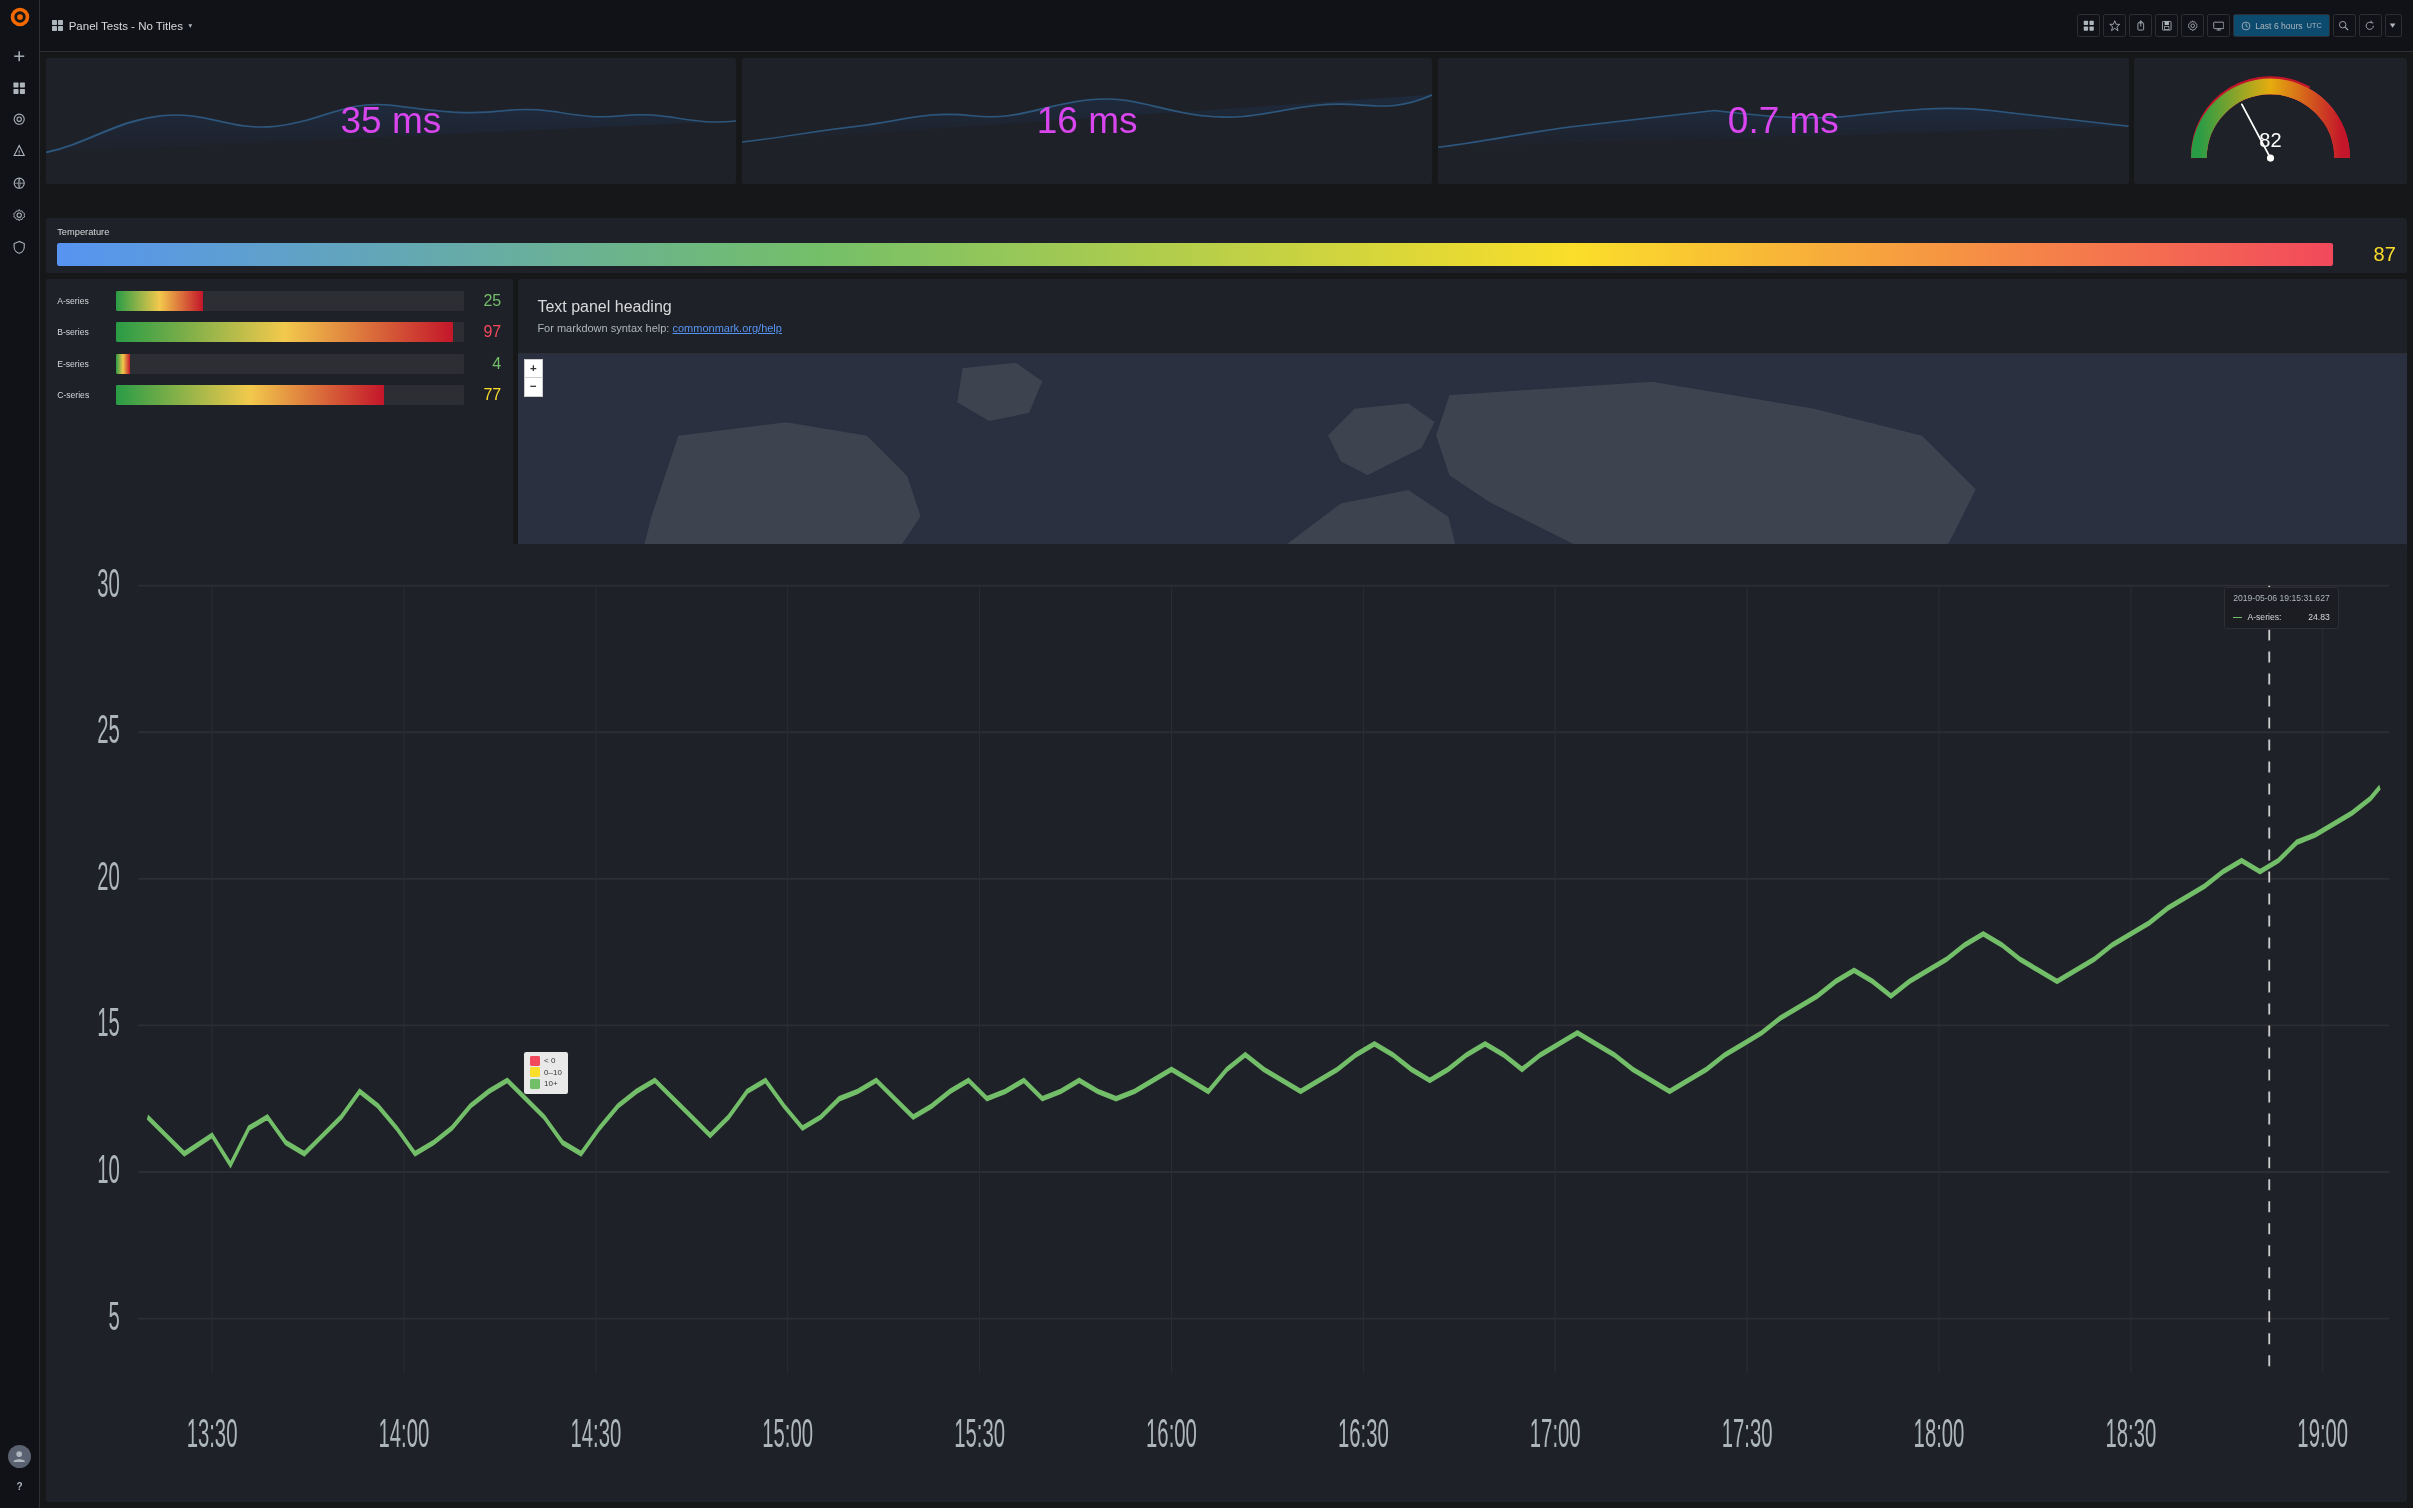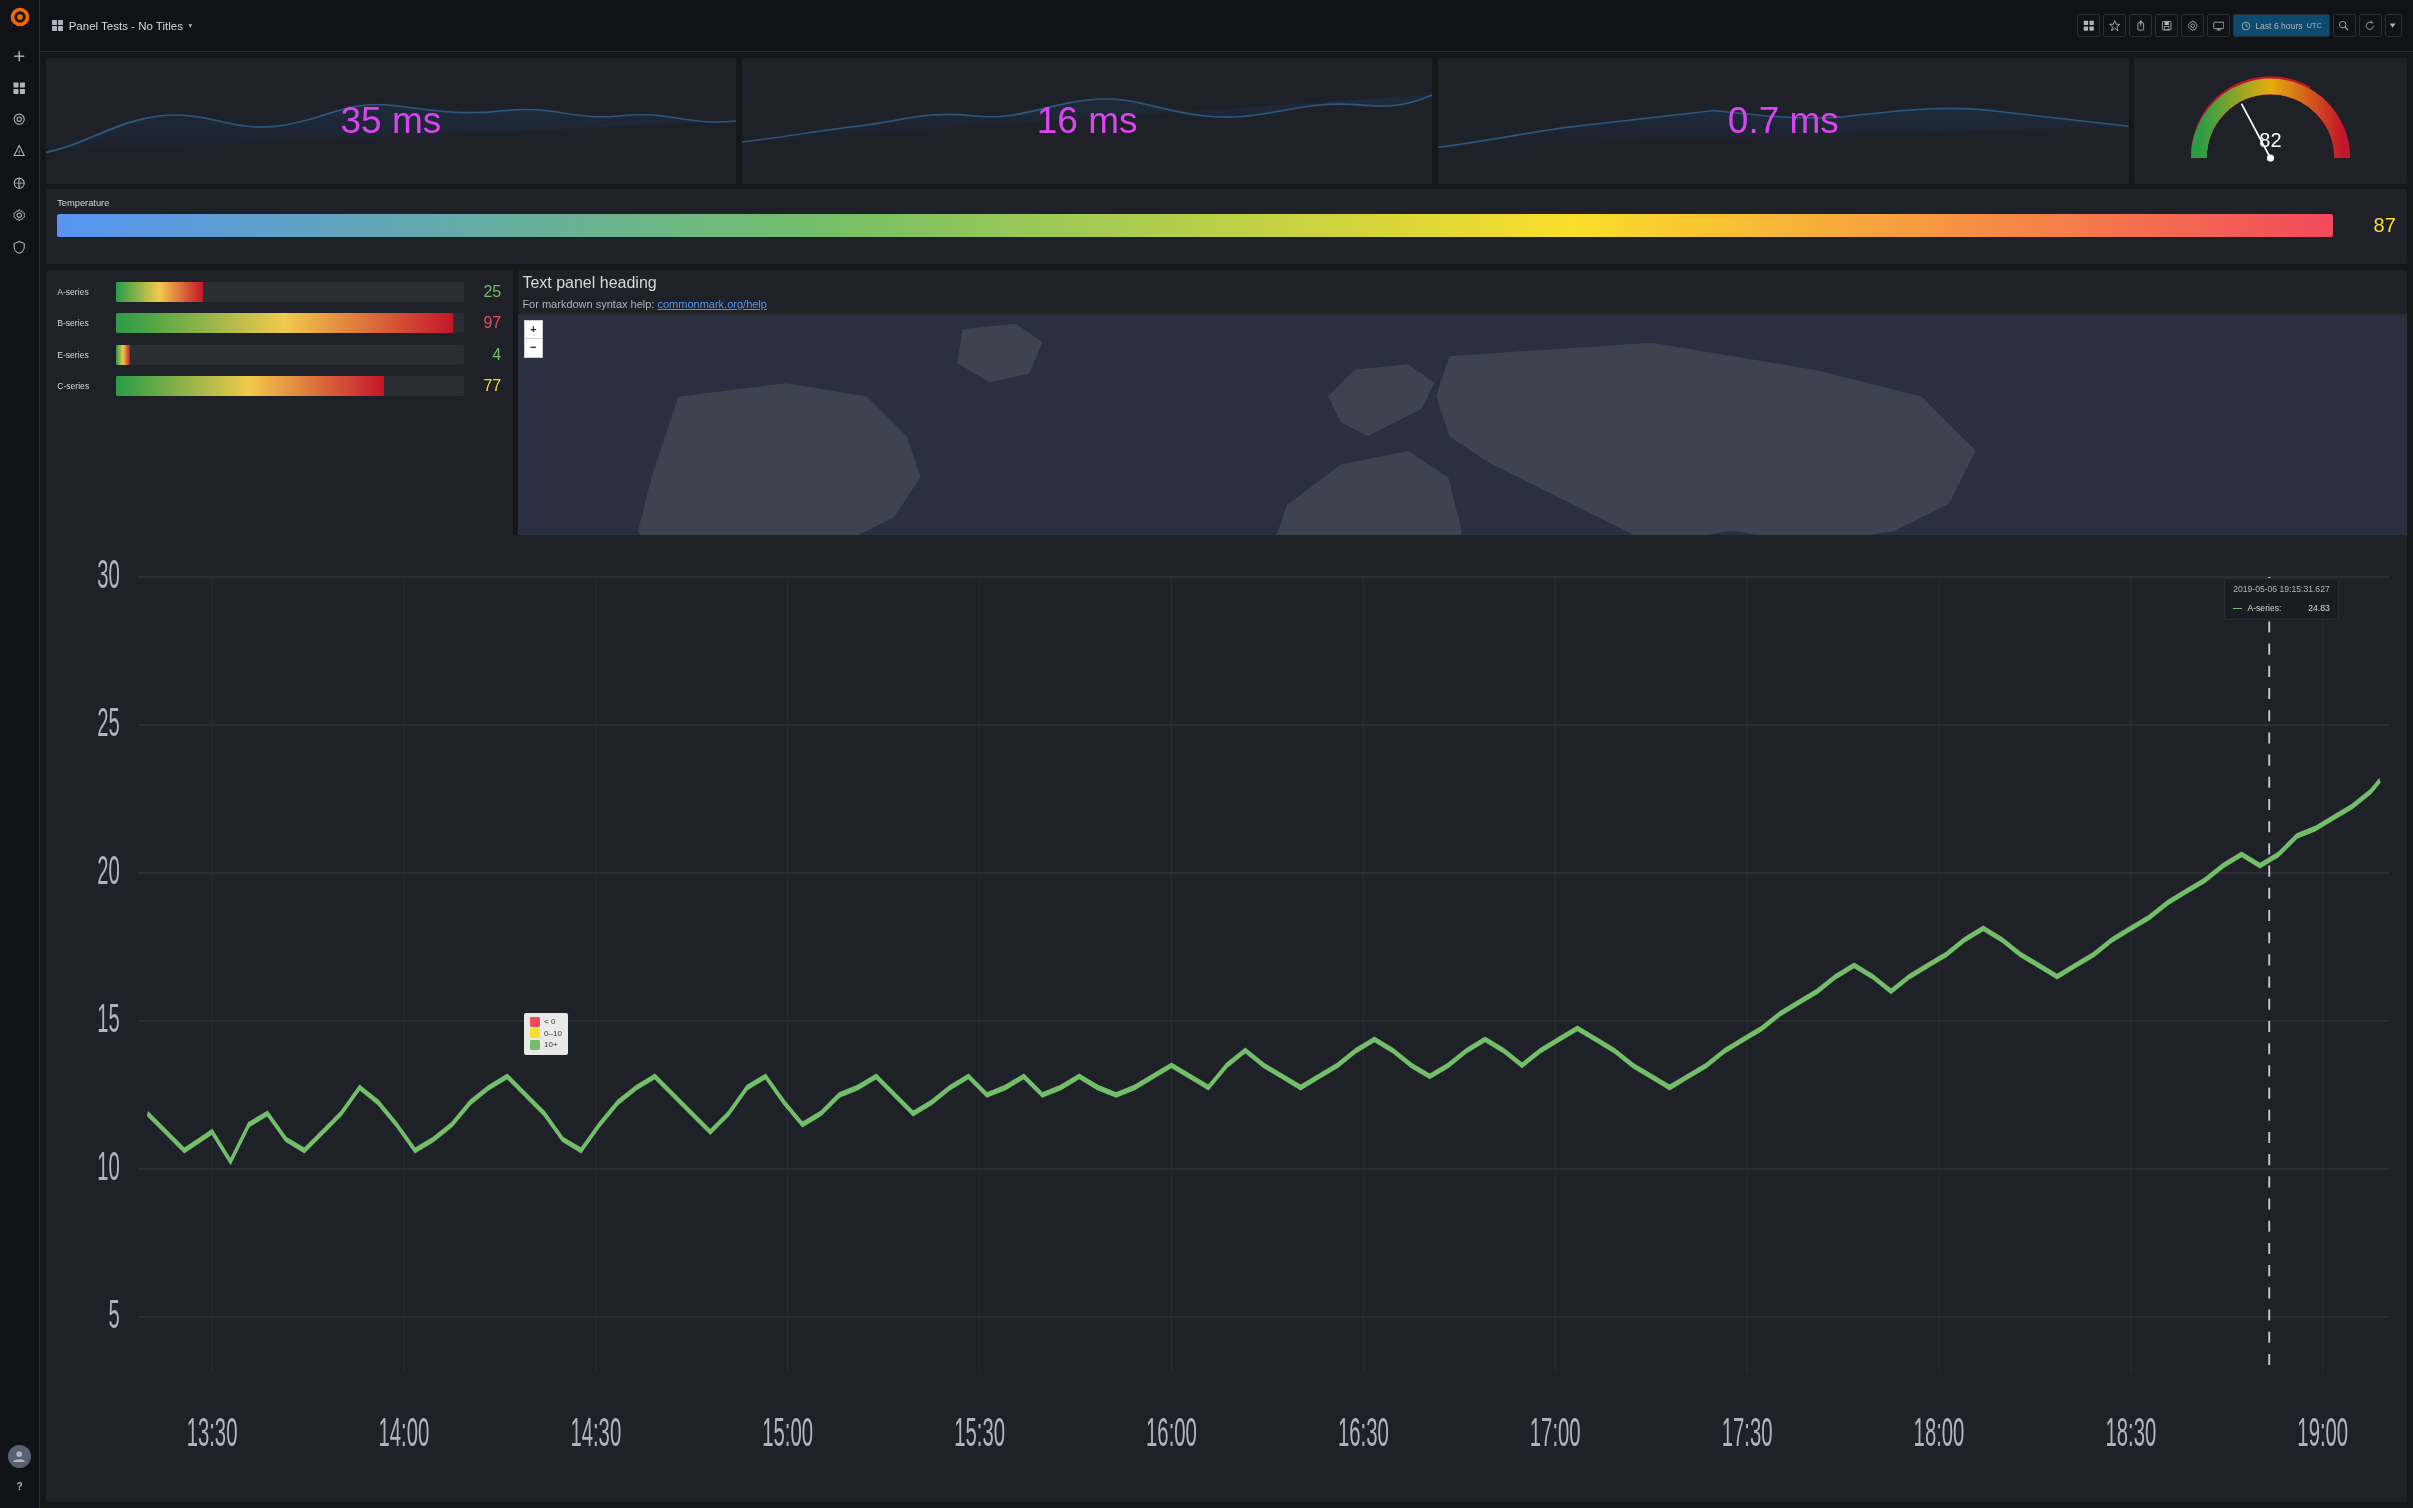--- a/index.html
+++ b/index.html
@@ -192,21 +192,22 @@
       display: flex;
       align-items: center;
       justify-content: center;
     }
 
     
     .row2 {
       background: #1f2128;
       border-radius: 2.2px;
       padding: 8.6px 11.5px;
-      height: 75px;
+      height: 55px;
+      margin-top: 29px;
     }
     .temp-label {
       font-size: 9.3px;
       color: #d8d9da;
       margin-bottom: 5.7px;
     }
     .temp-bar-container {
       display: flex;
       align-items: center;
       gap: 20px;
@@ -272,21 +273,21 @@
     }
 
     .right-panel {
       background: #1f2128;
       border-radius: 2.2px;
       display: flex;
       flex-direction: column;
     }
 
     .text-panel {
-      padding: 4px;
+      padding: 19px;
       border-bottom: 0.7px solid #2c2e33;
     }
 
     .text-panel-heading {
       font-size: 16px;
       color: #d8d9da;
       margin-bottom: 5.7px;
     }
 
     .text-panel-body {

